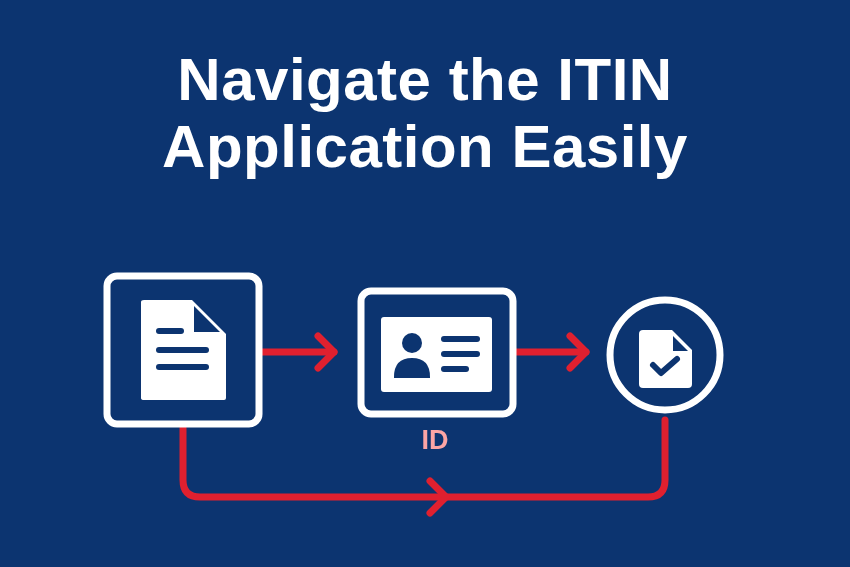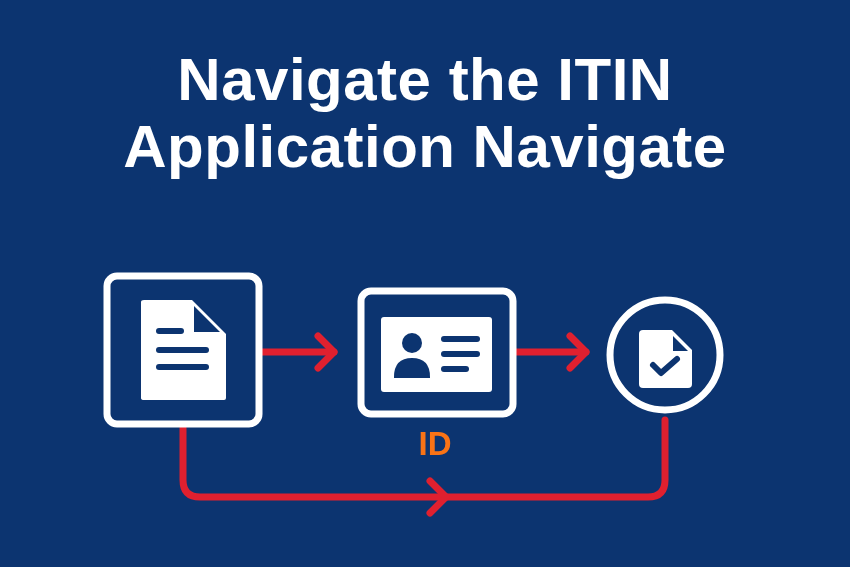--- a/index.html
+++ b/index.html
@@ -12,29 +12,29 @@
     .title {
       position: absolute; left: 0; top: 46px; width: 850px;
       text-align: center; color: #ffffff; font-weight: bold;
       font-size: 60px; line-height: 67px; letter-spacing: 0.5px;
       margin: 0;
     }
     .title span { display: block; }
     svg.diagram { position: absolute; left: 0; top: 0; }
     .id-label {
       position: absolute; left: 400px; top: 425px; width: 70px;
-      text-align: center; color: #f97316; font-weight: bold; font-size: 33px;
+      text-align: center; color: #fca5a5; font-weight: bold; font-size: 27px;
     }
   </style>
 </head>
 <body>
 
 <h1 class="title">
   <span>Navigate the ITIN</span>
-  <span>Application Navigate</span>
+  <span>Application Easily</span>
 </h1>
 
 <svg class="diagram" width="850" height="567" viewBox="0 0 850 567">
 
   <g fill="none" stroke="#e0202f" stroke-width="7" stroke-linecap="round" stroke-linejoin="round">
     <path d="M183 428 L183 480 Q183 497 200 497 L648 497 Q665 497 665 480 L665 420"></path>
     <path d="M430 481 L446 497 L430 513"></path>
   </g>
 
   <g fill="none" stroke="#e0202f" stroke-width="7" stroke-linecap="round" stroke-linejoin="round">

